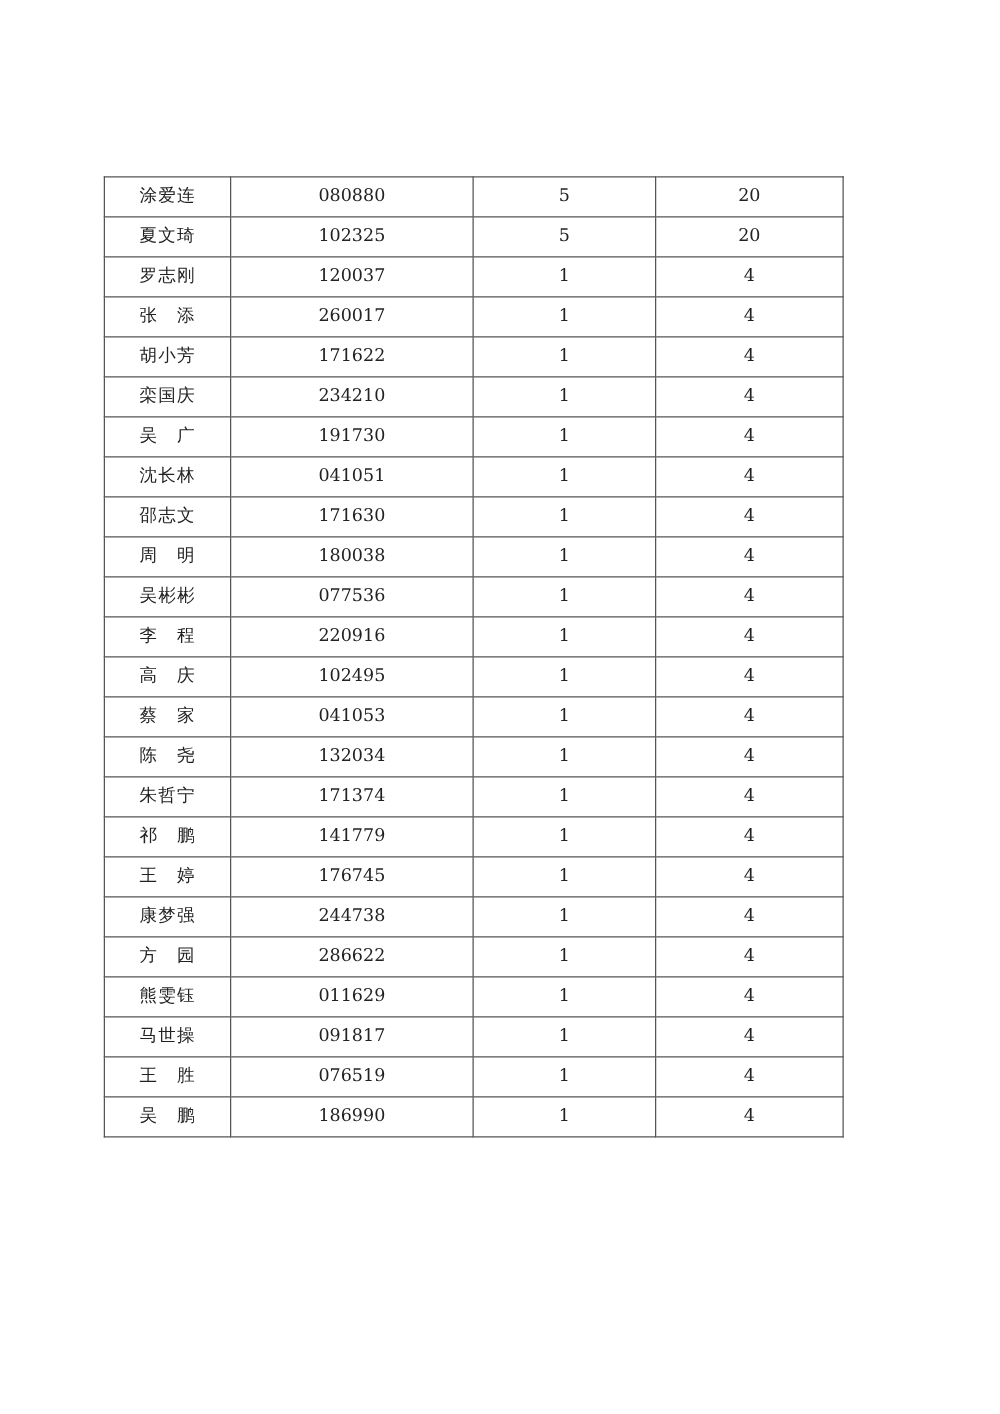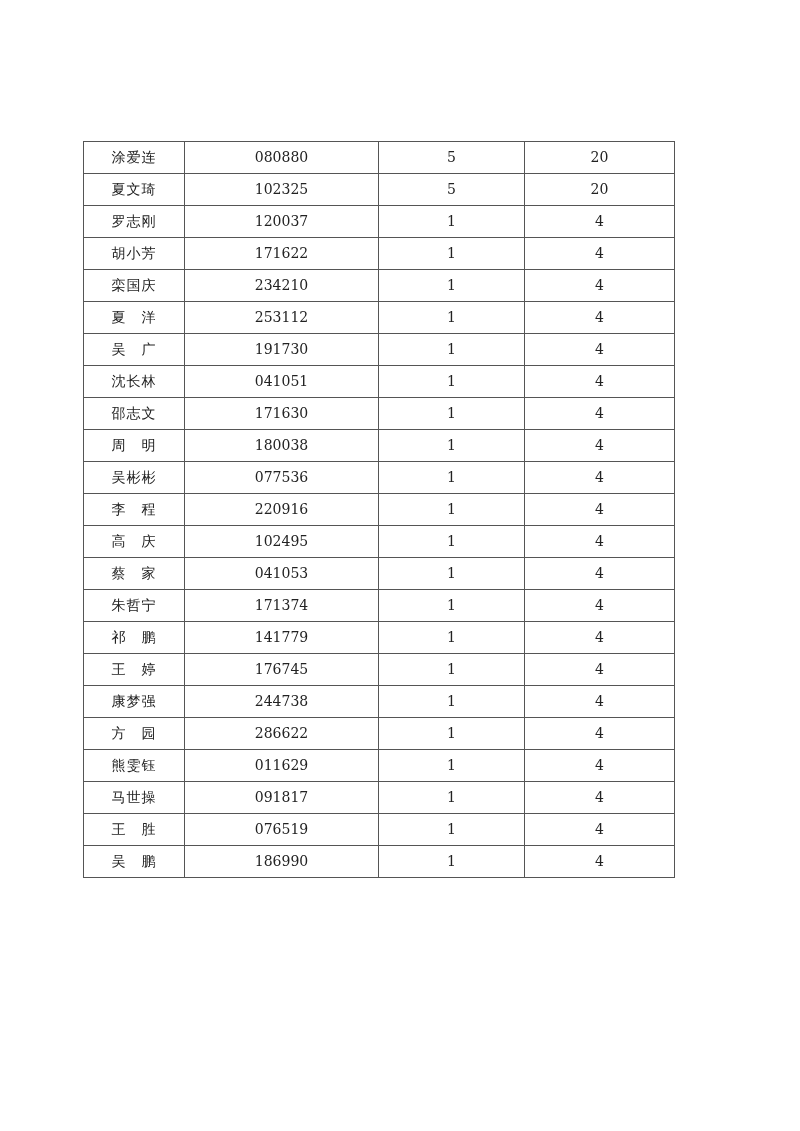--- a/index.html
+++ b/index.html
@@ -48,34 +48,34 @@
           <td class="num">5</td>
           <td class="num">20</td>
         </tr>
       <tr>
           <td class="name">罗志刚</td>
           <td class="num">120037</td>
           <td class="num">1</td>
           <td class="num">4</td>
         </tr>
       <tr>
+          <td class="name">张　添</td>
+          <td class="num">260017</td>
+          <td class="num">1</td>
+          <td class="num">4</td>
+        </tr>
+      <tr>
           <td class="name">胡小芳</td>
           <td class="num">171622</td>
           <td class="num">1</td>
           <td class="num">4</td>
         </tr>
       <tr>
           <td class="name">栾国庆</td>
           <td class="num">234210</td>
-          <td class="num">1</td>
-          <td class="num">4</td>
-        </tr>
-      <tr>
-          <td class="name">夏　洋</td>
-          <td class="num">253112</td>
           <td class="num">1</td>
           <td class="num">4</td>
         </tr>
       <tr>
           <td class="name">吴　广</td>
           <td class="num">191730</td>
           <td class="num">1</td>
           <td class="num">4</td>
         </tr>
       <tr>
@@ -110,20 +110,26 @@
         </tr>
       <tr>
           <td class="name">高　庆</td>
           <td class="num">102495</td>
           <td class="num">1</td>
           <td class="num">4</td>
         </tr>
       <tr>
           <td class="name">蔡　家</td>
           <td class="num">041053</td>
+          <td class="num">1</td>
+          <td class="num">4</td>
+        </tr>
+      <tr>
+          <td class="name">陈　尧</td>
+          <td class="num">132034</td>
           <td class="num">1</td>
           <td class="num">4</td>
         </tr>
       <tr>
           <td class="name">朱哲宁</td>
           <td class="num">171374</td>
           <td class="num">1</td>
           <td class="num">4</td>
         </tr>
       <tr>

